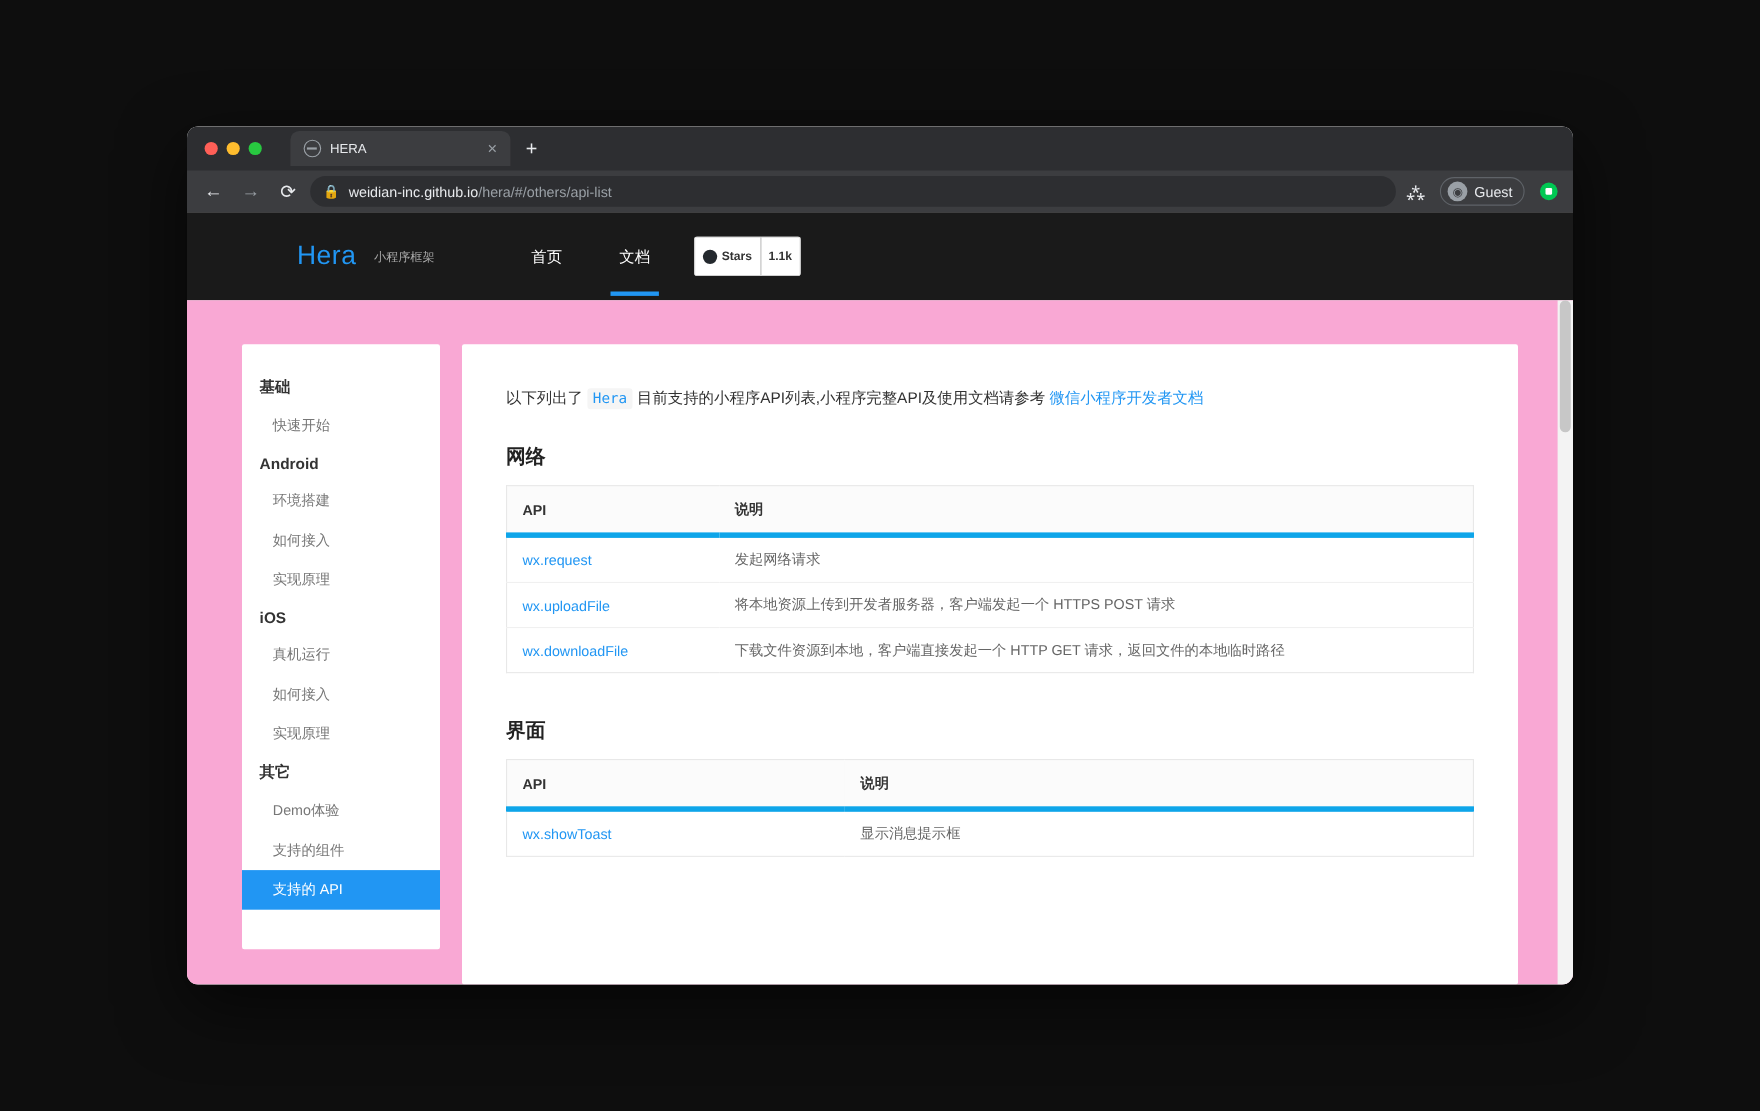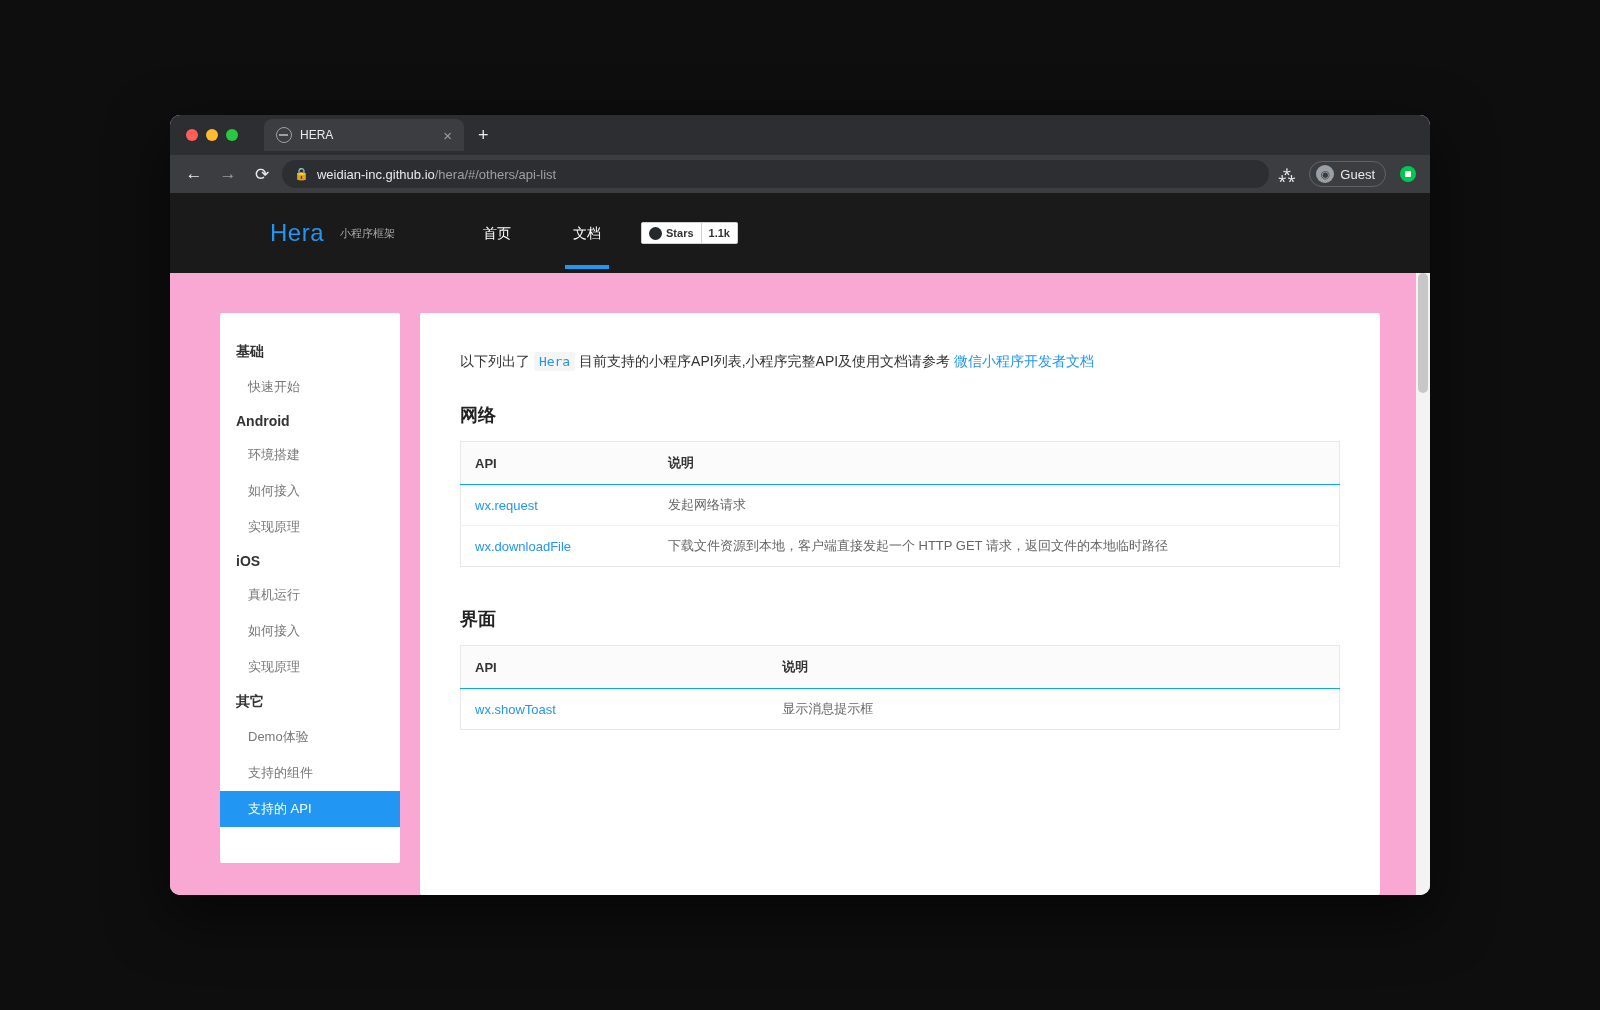--- a/index.html
+++ b/index.html
@@ -109,35 +109,35 @@
     .site-header {
       background: #1a1a1a;
       height: 80px;
       display: flex;
       align-items: center;
       padding: 0 100px;
       gap: 10px;
     }
     .logo { color: #2196f3; font-size: 24px; font-weight: 400; letter-spacing: 0.5px; }
     .logo-sub { color: #aaa; font-size: 11px; margin-left: 6px; }
-    .nav-links { display: flex; gap: 26px; margin-left: 60px; }
+    .nav-links { display: flex; gap: 16px; margin-left: 60px; }
     .nav-link {
       color: #fff; font-size: 14px; padding: 28px 18px 26px;
       cursor: pointer; position: relative;
     }
     .nav-link.active::after {
       content: ""; position: absolute; bottom: 0; left: 10px; right: 10px;
       height: 4px; background: #2196f3;
     }
     .gh-badge {
       margin-left: 12px;
       display: inline-flex;
       border-radius: 3px;
       overflow: hidden;
-      height: 22px;
+      height: 36px;
       font-size: 11px;
       font-weight: 600;
     }
     .gh-badge .gh-left {
       background: #fff; color: #333;
       display: flex; align-items: center; padding: 0 7px; gap: 4px;
       border: 1px solid #d0d0d0;
     }
     .gh-badge .gh-right {
       background: #fff; color: #333;
@@ -214,21 +214,21 @@
       border: 1px solid #e8e8e8;
       margin-bottom: 40px;
       font-size: 13px;
     }
     table.api-table th {
       text-align: left;
       background: #fbfbfb;
       padding: 12px 14px;
       color: #333;
       font-weight: 600;
-      border-bottom: 1px solid #0ea5e9;
+      border-bottom: 5px solid #0ea5e9;
     }
     table.api-table td {
       padding: 11px 14px;
       border-top: 1px solid #f0f0f0;
       color: #666;
     }
     table.api-table td.api-name { color: #2196f3; cursor: pointer; }
     .col-api { width: 22%; }
     .col-desc-wide { width: 78%; }
     .col-api-narrow { width: 35%; }
@@ -322,20 +322,24 @@
                   <th class="col-api">API</th>
                   <th class="col-desc-wide">说明</th>
                 </tr>
               </thead>
               <tbody>
                 <tr>
                   <td class="api-name">wx.request</td>
                   <td>发起网络请求</td>
                 </tr>
                 <tr>
+                  <td class="api-name">wx.uploadFile</td>
+                  <td>将本地资源上传到开发者服务器，客户端发起一个 HTTPS POST 请求</td>
+                </tr>
+                <tr>
                   <td class="api-name">wx.downloadFile</td>
                   <td>下载文件资源到本地，客户端直接发起一个 HTTP GET 请求，返回文件的本地临时路径</td>
                 </tr>
               </tbody>
             </table>
             <h2 class="section-title">界面</h2>
             <table class="api-table">
               <thead>
                 <tr>
                   <th class="col-api-narrow">API</th>

